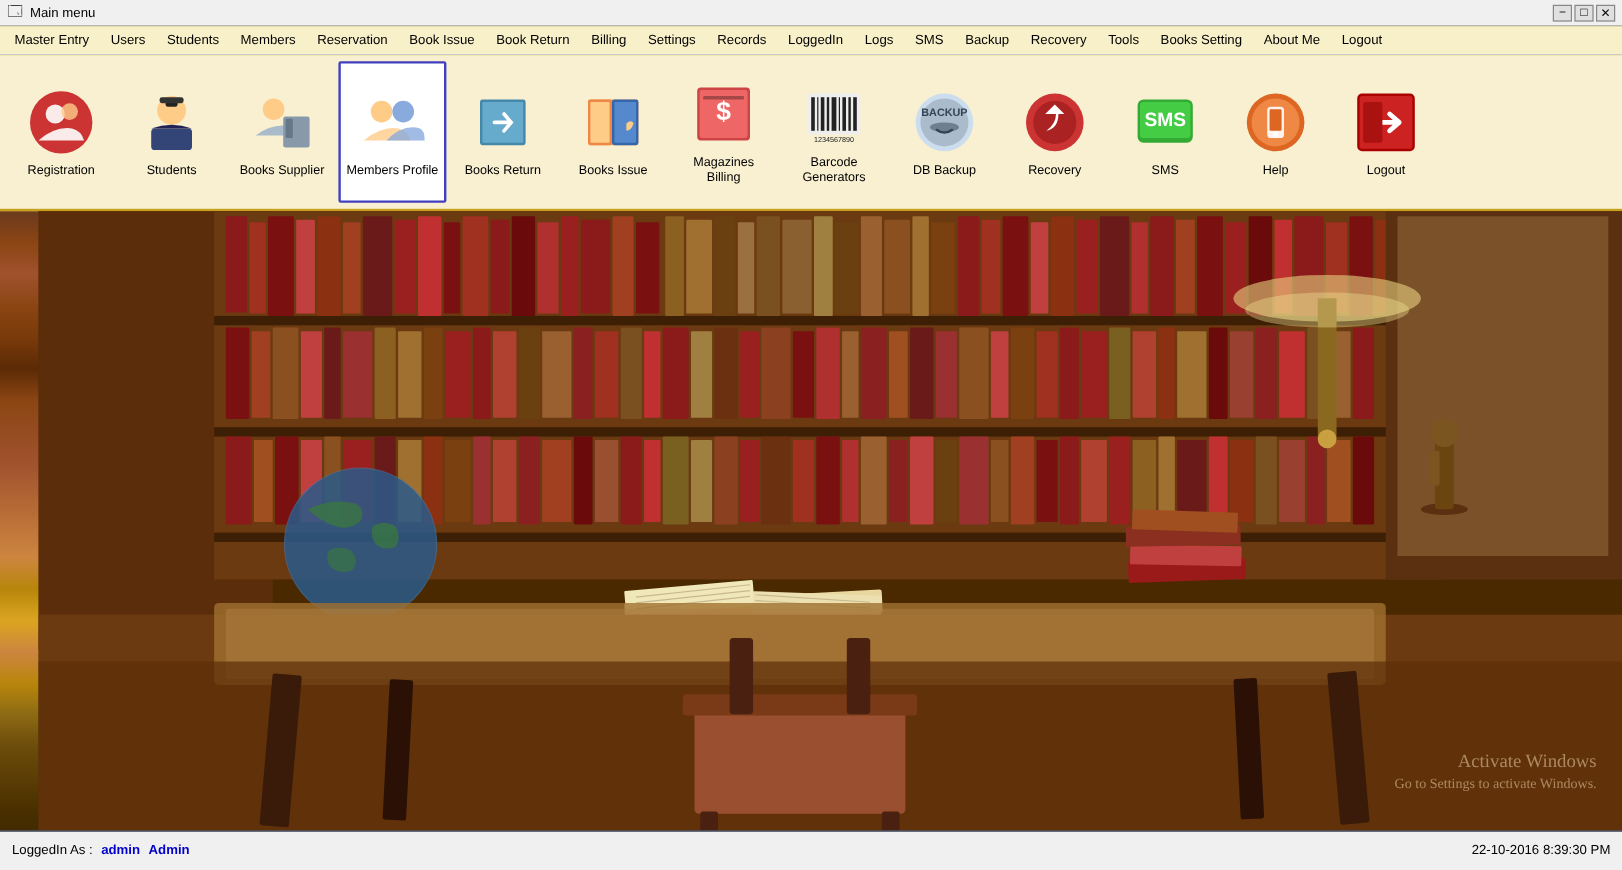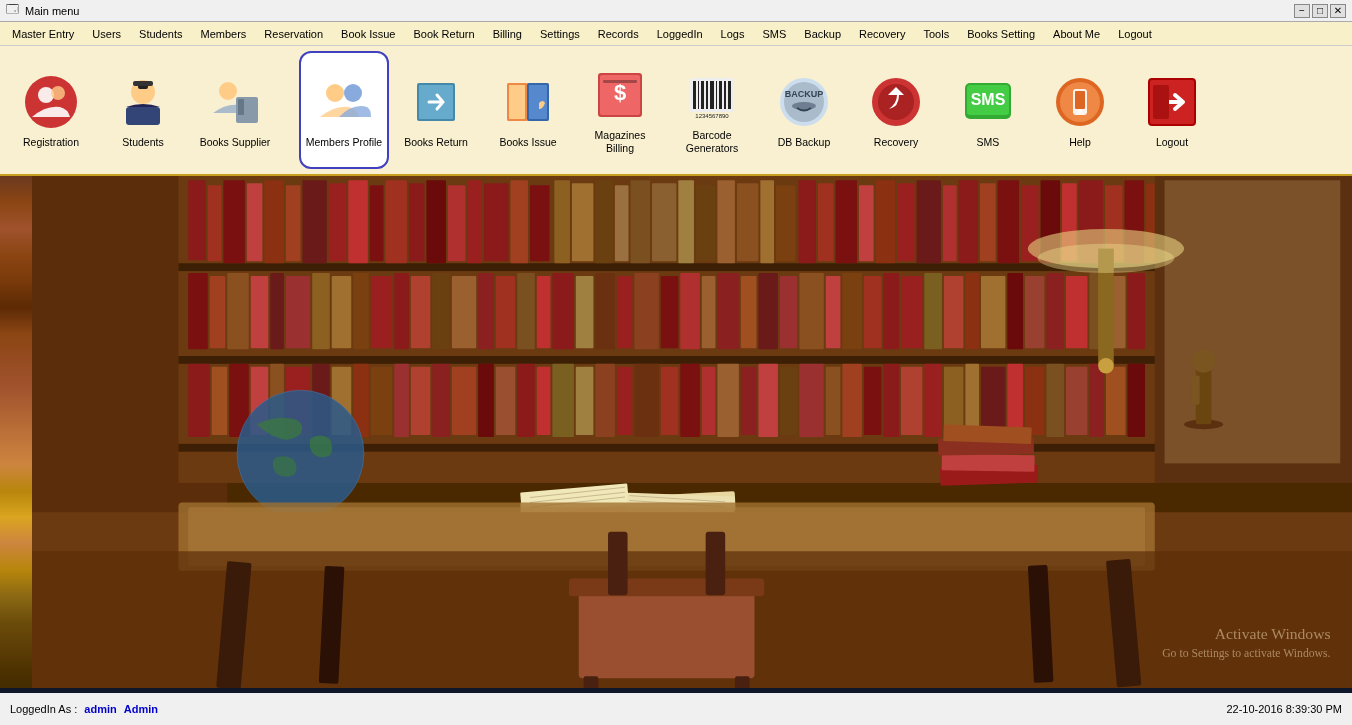--- a/index.html
+++ b/index.html
@@ -69,22 +69,21 @@
       padding: 4px;
       background: transparent;
       font-size: 11px;
       text-align: center;
       color: #000;
       flex-shrink: 0;
     }
     .toolbar-btn.active {
       background: #fff;
       border: 2px solid #4040c0;
-      border-radius: 12px;
-      margin-left: 17px;
+      border-radius: 2px;
     }
     .toolbar-icon {
       width: 60px;
       height: 60px;
       margin-bottom: 4px;
       display: flex;
       align-items: center;
       justify-content: center;
       font-size: 36px;
     }
@@ -116,21 +115,21 @@
       padding-left: 32px;
     }
 
     
     .status-bar {
       position: absolute;
       bottom: 0;
       left: 0; right: 0;
       height: 24px;
       background: #f0f0f0;
-      border-top: 5px solid #0f172a;
+      border-top: 1px solid #0f172a;
       display: flex;
       align-items: center;
       justify-content: space-between;
       padding: 16px 10px;
       font-size: 11px;
       color: #000;
     }
 
     
     svg { display: block; }

